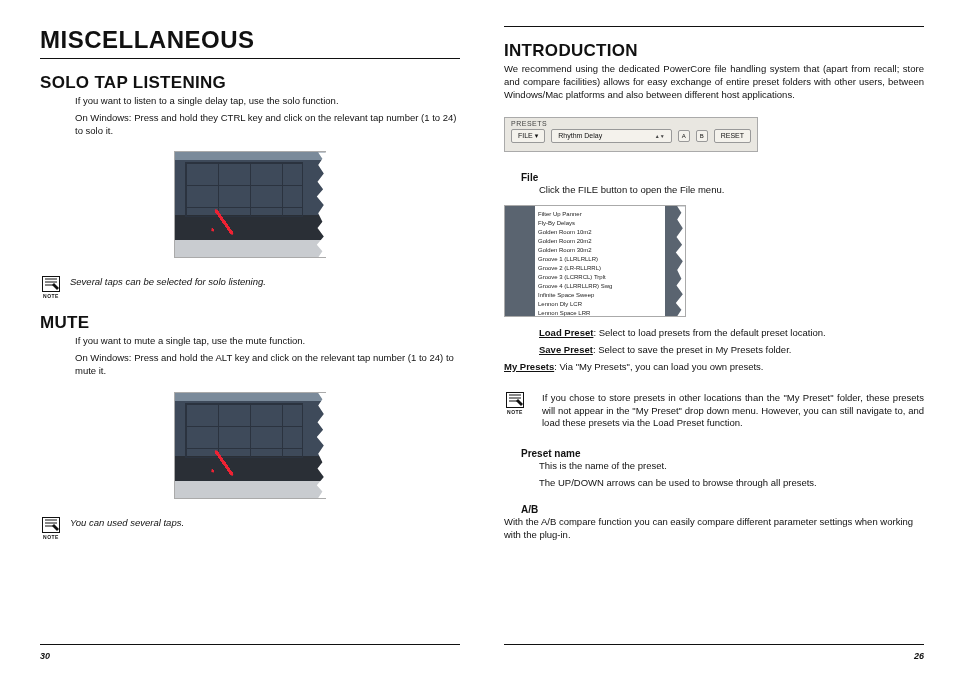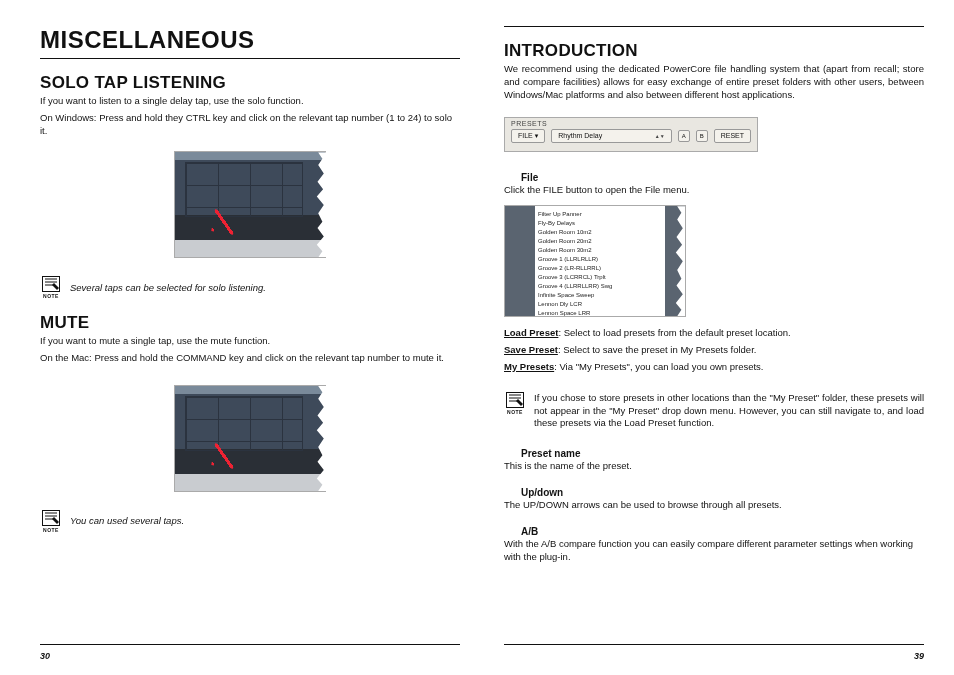--- a/index.html
+++ b/index.html
@@ -55,25 +55,25 @@
   h3 {
     font-size: 10px;
     font-weight: 700;
     margin: 10px 0 1px 17px;
   }
   p {
     font-size: 9.5px;
     line-height: 1.35;
     margin: 0 0 10px 0;
   }
-  p.tight { margin-bottom: 4px; }
+  p.tight { margin-bottom: 4px; margin-left: 35px; }
   p.justify { text-align: justify; }
   .note-row {
     display: flex;
-    align-items: center;
+    align-items: flex-start;
     gap: 8px;
     margin: 8px 0 14px 0;
   }
   .note-row p {
     margin: 0;
     font-style: italic;
   }
   .note-icon {
     width: 22px;
     flex: none;
@@ -226,21 +226,21 @@
     display: flex;
     gap: 44px;
   }
   .footrule span {
     flex: 1;
     border-top: 1px solid #111;
   }
 
   .note-block {
     display: flex;
-    gap: 8px;
+    gap: 16px;
     margin: 8px 0 8px 0;
   }
   .note-block p {
     margin: 0;
     font-size: 9.5px;
     line-height: 1.35;
     text-align: justify;
   }
 </style>
 </head>
@@ -270,21 +270,21 @@
               <path d="M3 3h12M3 6h12M3 9h8" stroke="#111" stroke-width="1"></path>
               <path d="M12 7l5 5-2 2-5-5z" fill="#111"></path>
             </svg>
           <span class="note-label">NOTE</span>
         </div>
         <p>Several taps can be selected for solo listening.</p>
       </div>
 
       <h2>MUTE</h2>
       <p class="tight">If you want to mute a single tap, use the mute function.</p>
-      <p>On the Mac: Press and hold the COMMAND key and click on the relevant tap number to mute it.</p>
+      <p class="tight">On Windows: Press and hold the ALT key and click on the relevant tap number (1 to 24) to mute it.</p>
 
       <div class="screenshot shot-mute">
         <div class="ragged-edge"></div>
       </div>
 
       <div class="note-row">
         <div class="note-icon">
           <svg width="18" height="16" viewBox="0 0 18 16">
               <rect x="0.5" y="0.5" width="17" height="15" fill="#fff" stroke="#111"></rect>
               <path d="M3 3h12M3 6h12M3 9h8" stroke="#111" stroke-width="1"></path>
@@ -349,30 +349,29 @@
               <path d="M12 7l5 5-2 2-5-5z" fill="#111"></path>
             </svg>
           <span class="note-label">NOTE</span>
         </div>
         <p>If you chose to store presets in other locations than the "My Preset" folder, these presets will not appear in the "My Preset" drop down menu. However, you can still navigate to, and load these presets via the Load Preset function.</p>
       </div>
 
       <h3>Preset name</h3>
       <p class="tight">This is the name of the preset.</p>
 
-      <h3>Up/down</h3>
       <p class="tight">The UP/DOWN arrows can be used to browse through all presets.</p>
 
       <h3>A/B</h3>
       <p>With the A/B compare function you can easily compare different parameter settings when working with the plug-in.</p>
     </div>
 
   </div>
 
   <div class="footrule">
       <span></span>
       <span></span>
     </div>
   <div class="footer">
     <span class="pnum">30</span>
-    <span class="pnum right">39</span>
+    <span class="pnum right">26</span>
   </div>
 </div>
 
 </body></html>

